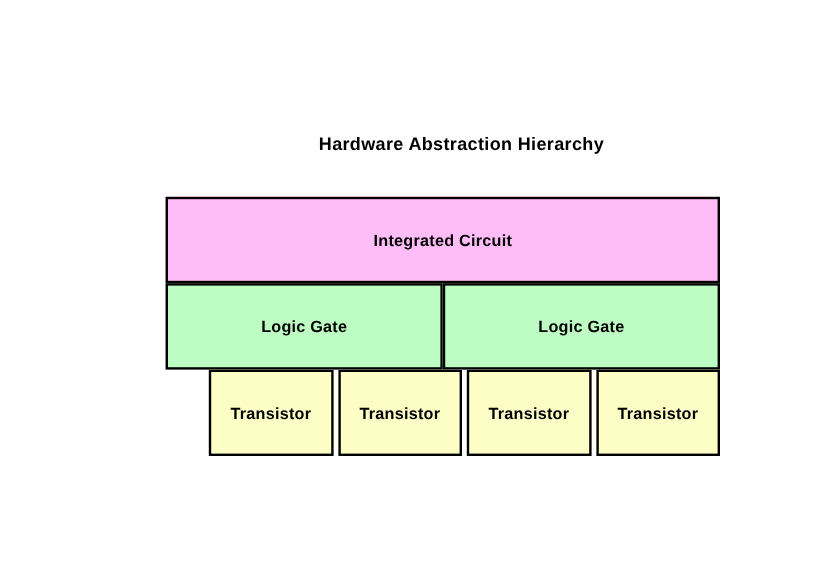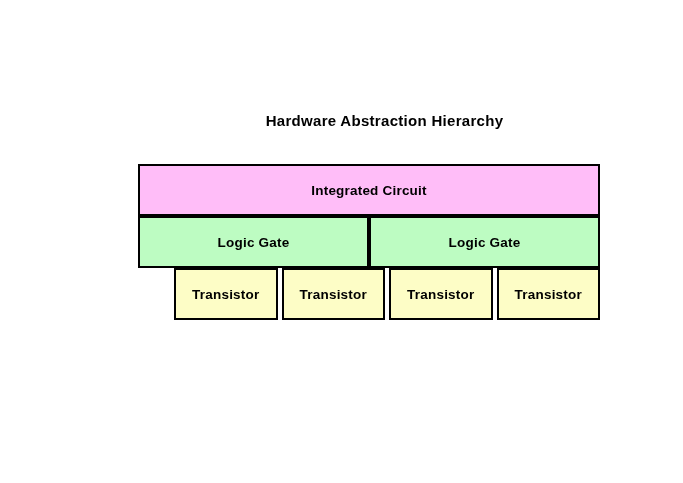--- a/index.html
+++ b/index.html
@@ -24,21 +24,21 @@
     font-size: 15px;
     font-weight: 700;
     letter-spacing: 0.3px;
     padding-left: 43px;
   }
   .diagram {
     position: absolute;
     left: 114px;
     top: 164px;
     width: 462px;
-    height: 156px;
+    height: 216px;
     display: flex;
     flex-direction: column;
     padding-left: 24px;
   }
   .level {
     display: flex;
     flex-direction: row;
     height: 72px;
   }
   .level-transistor {

